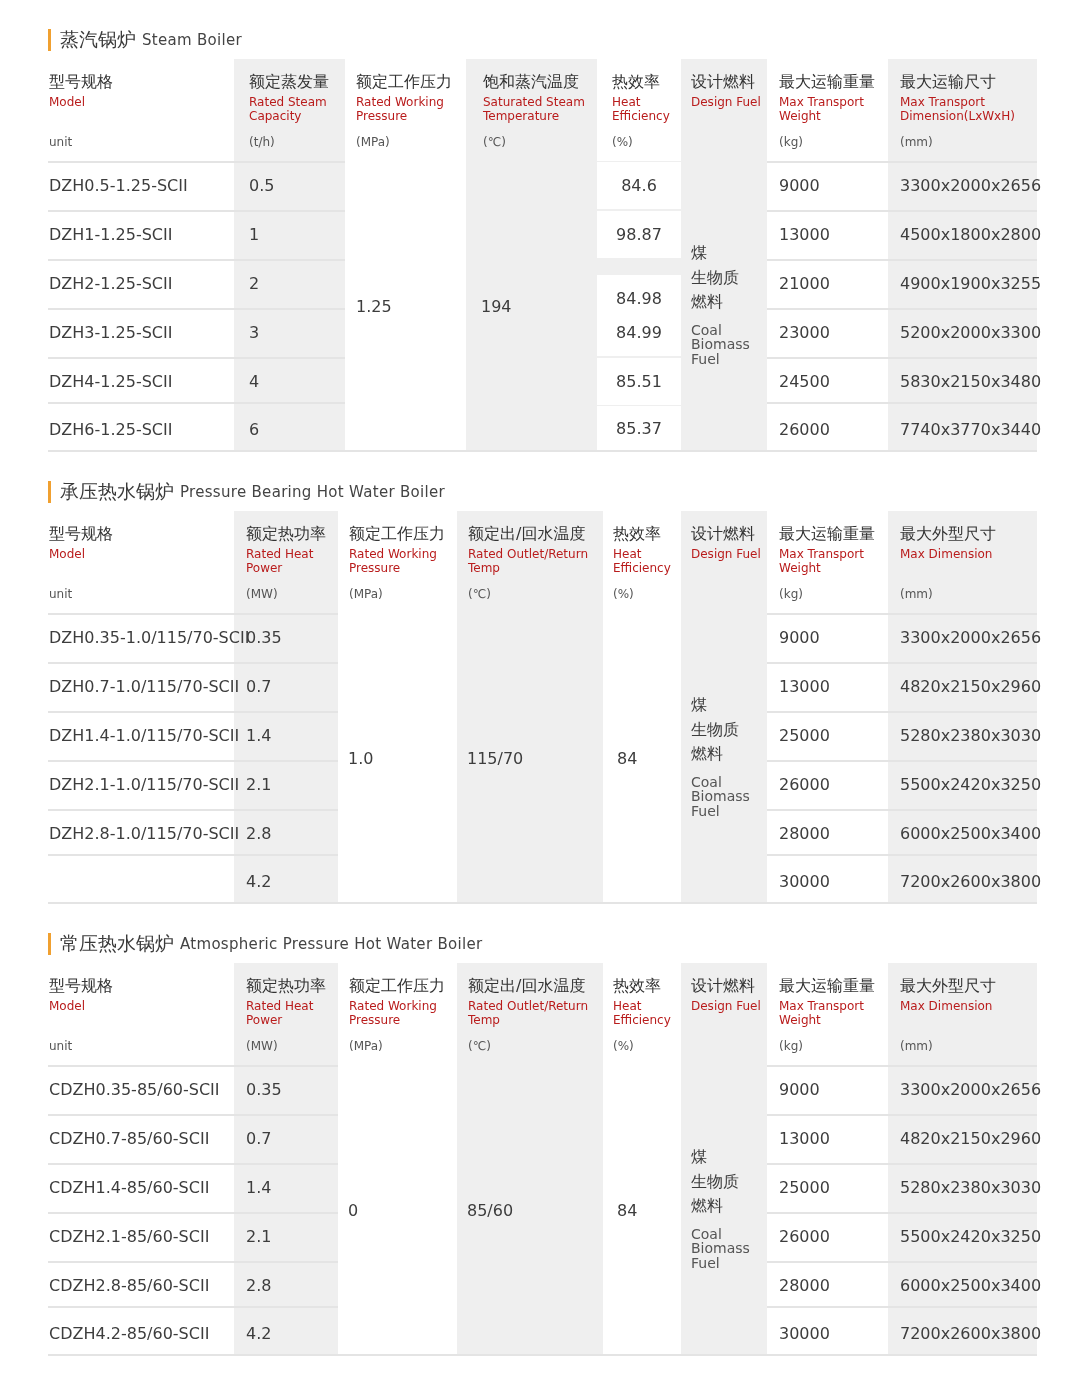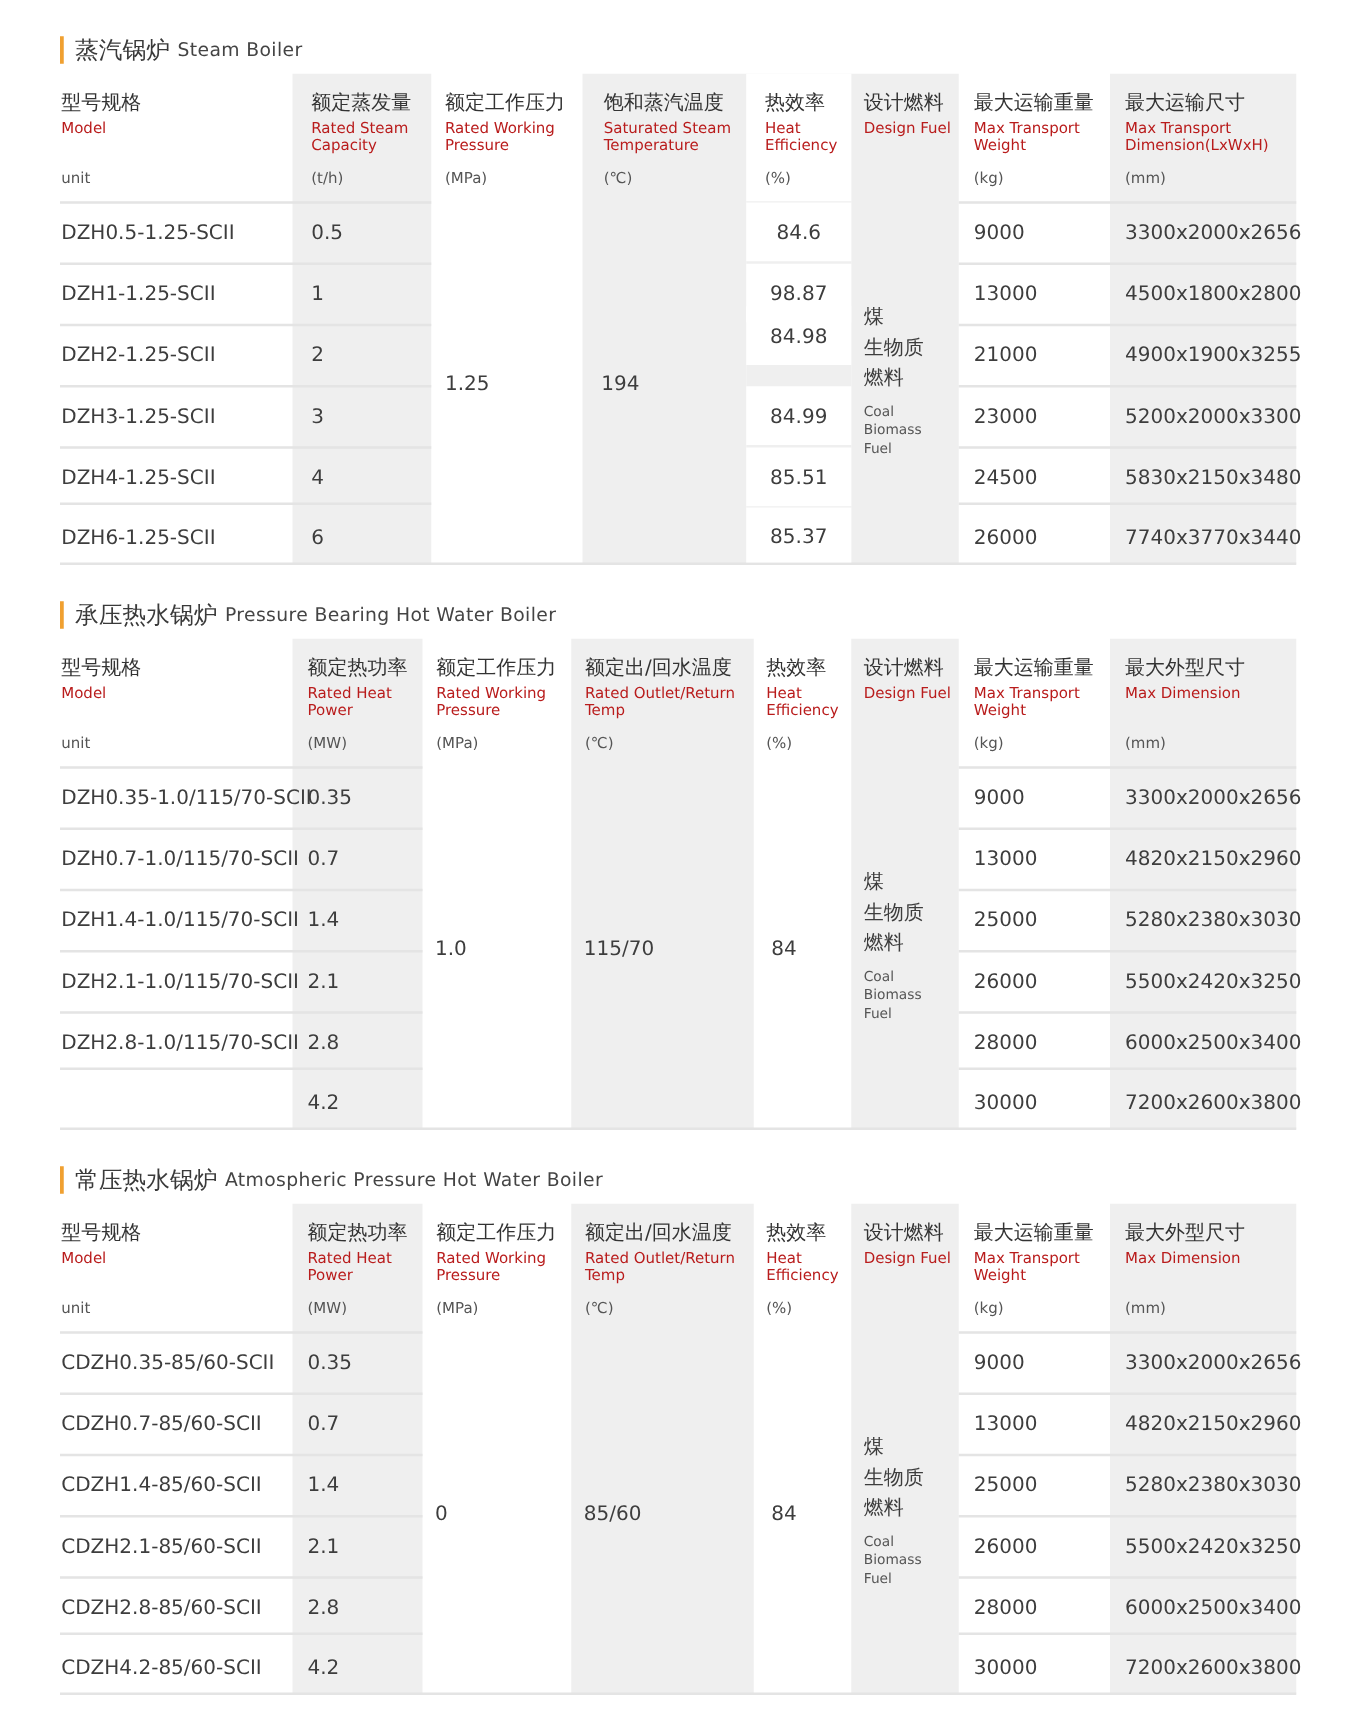--- a/index.html
+++ b/index.html
@@ -22,21 +22,21 @@
   .head-cell.first .unit { left: 1px; }
 
   .row-line { position: absolute; height: 2px; background: #e4e4e4; }
   .cell { position: absolute; height: 49px; display: flex; align-items: center; font-size: 16px; color: #3d3d3d; white-space: nowrap; }
   .cell.center { justify-content: center; }
   .eff-cell { background: #ffffff; }
 
   .merged { position: absolute; display: flex; align-items: center; font-size: 16px; color: #3d3d3d; }
   .fuel-block { position: absolute; left: 10px; }
   .fuel-block .fcn { font-size: 16px; line-height: 24.5px; color: #3d3d3d; }
-  .fuel-block .fen { font-size: 11px; line-height: 14.5px; color: #555; margin-top: 8px; }
+  .fuel-block .fen { font-size: 14px; line-height: 14.5px; color: #555; margin-top: 8px; }
 </style>
 </head>
 <body>
 
 <div class="section" style="top:0;height:460px;">
   <div class="section-title" style="top:28px;">
     <span class="title-bar"></span>
     <span class="title-cn">蒸汽锅炉</span>
     <span class="title-en">Steam Boiler</span>
   </div>
@@ -98,21 +98,21 @@
     <div class="row-line" style="top:391px;left:0;width:989px;"></div>
     <div class="row-line" style="top:102px;left:719px;width:270px;"></div>
     <div class="row-line" style="top:151px;left:719px;width:270px;"></div>
     <div class="row-line" style="top:200px;left:719px;width:270px;"></div>
     <div class="row-line" style="top:249px;left:719px;width:270px;"></div>
     <div class="row-line" style="top:298px;left:719px;width:270px;"></div>
     <div class="row-line" style="top:343px;left:719px;width:270px;"></div>
 
     <div class="cell center eff-cell" style="top:103px;left:549px;width:84px;height:47px;">84.6</div>
     <div class="cell center eff-cell" style="top:152px;left:549px;width:84px;height:47px;">98.87</div>
-    <div class="cell center eff-cell" style="top:186px;left:549px;width:84px;height:47px;">84.98</div>
+    <div class="cell center eff-cell" style="top:216px;left:549px;width:84px;height:47px;">84.98</div>
     <div class="cell center eff-cell" style="top:250px;left:549px;width:84px;height:47px;">84.99</div>
     <div class="cell center eff-cell" style="top:299px;left:549px;width:84px;height:47px;">85.51</div>
     <div class="cell center eff-cell" style="top:347px;left:549px;width:84px;height:44px;">85.37</div>
 
     <div class="cell" style="top:102px;left:1px;">DZH0.5-1.25-SCII</div>
     <div class="cell" style="top:151px;left:1px;">DZH1-1.25-SCII</div>
     <div class="cell" style="top:200px;left:1px;">DZH2-1.25-SCII</div>
     <div class="cell" style="top:249px;left:1px;">DZH3-1.25-SCII</div>
     <div class="cell" style="top:298px;left:1px;">DZH4-1.25-SCII</div>
     <div class="cell" style="top:346px;left:1px;">DZH6-1.25-SCII</div>

